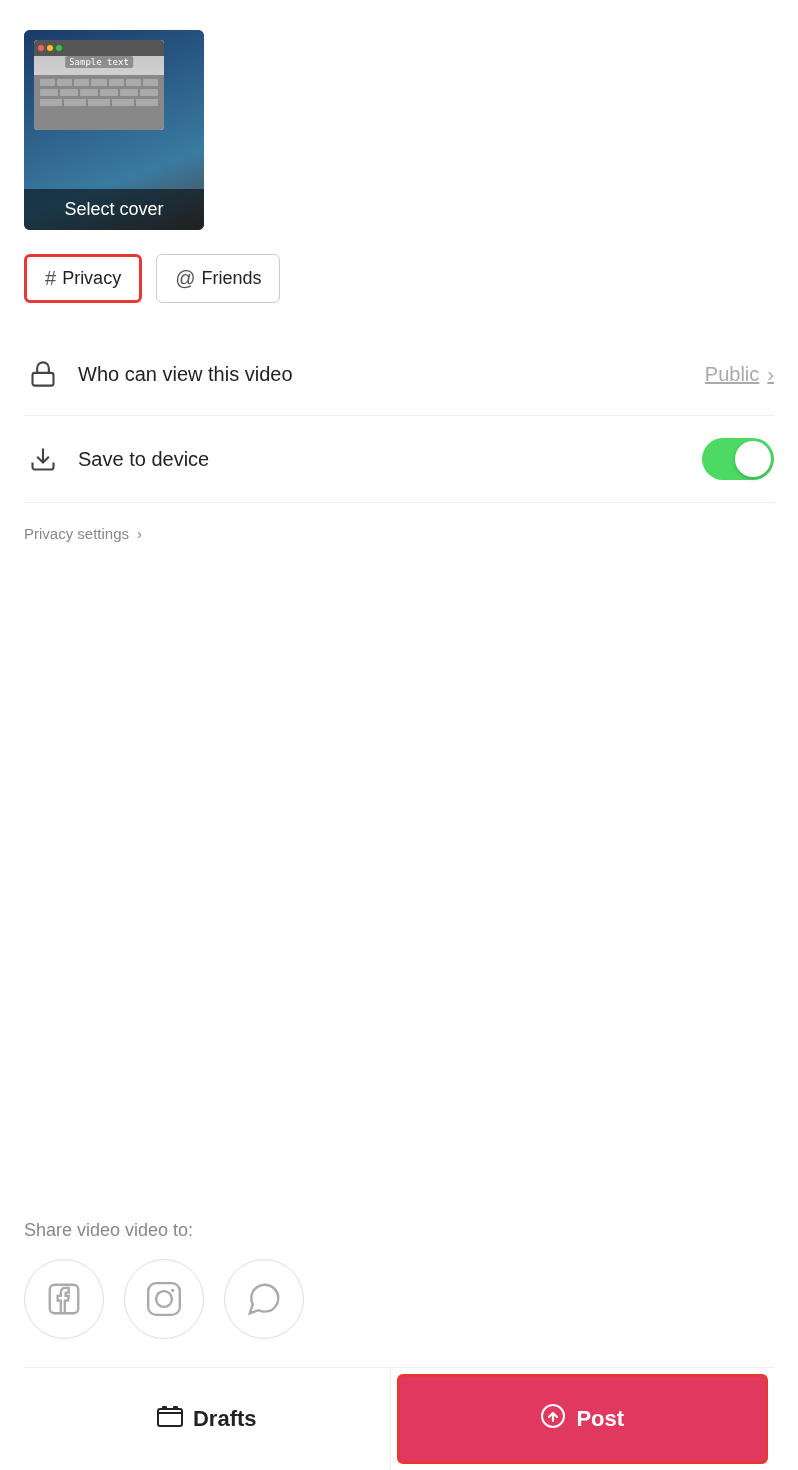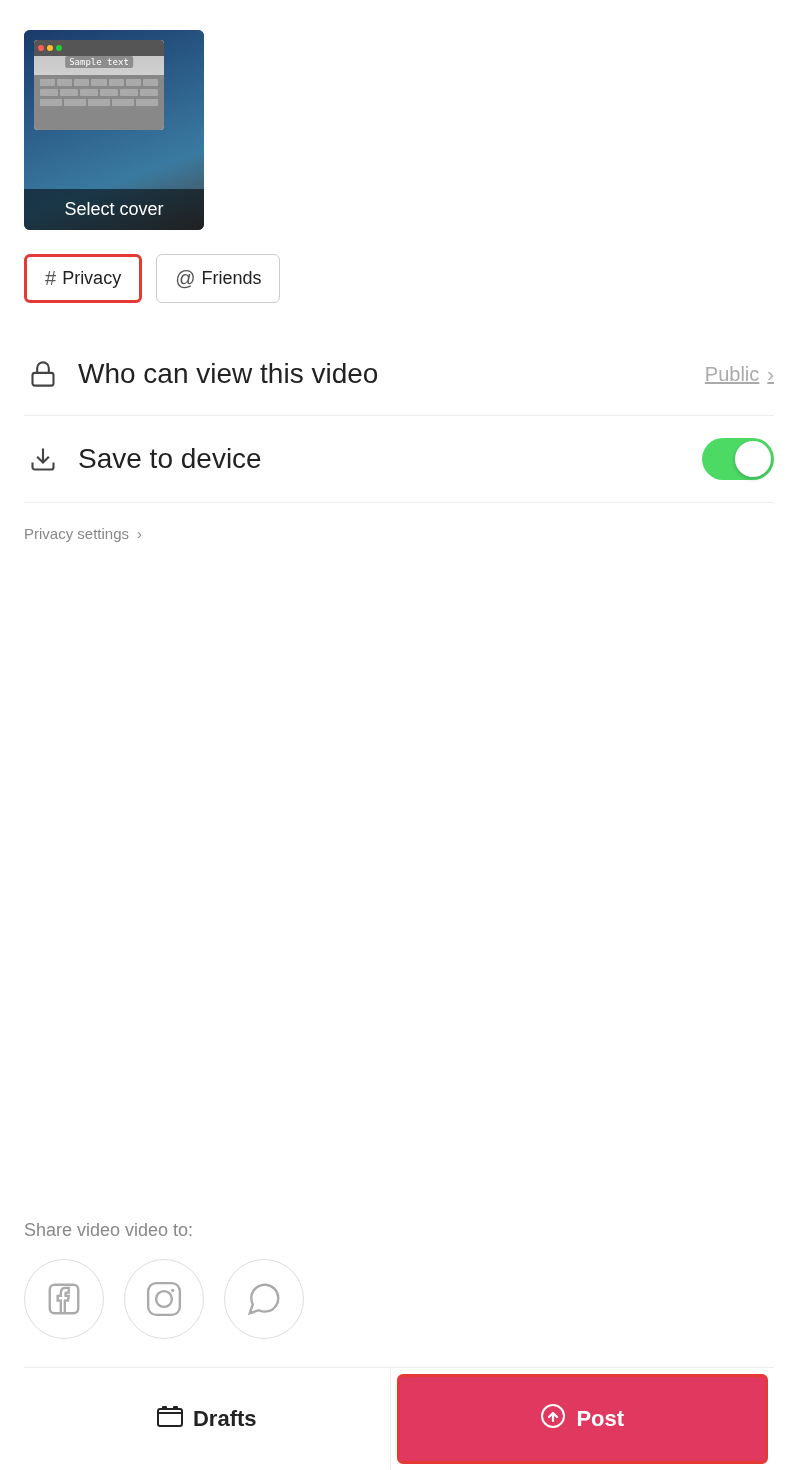--- a/index.html
+++ b/index.html
@@ -200,21 +200,21 @@
 
     .settings-icon svg {
       width: 28px;
       height: 28px;
       stroke: #444;
       fill: none;
     }
 
     .settings-label {
       flex: 1;
-      font-size: 28px;
+      font-size: 20px;
       color: #222;
       font-weight: 400;
     }
 
     .settings-value {
       display: flex;
       align-items: center;
       gap: 8px;
       color: #aaa;
       font-size: 20px;

